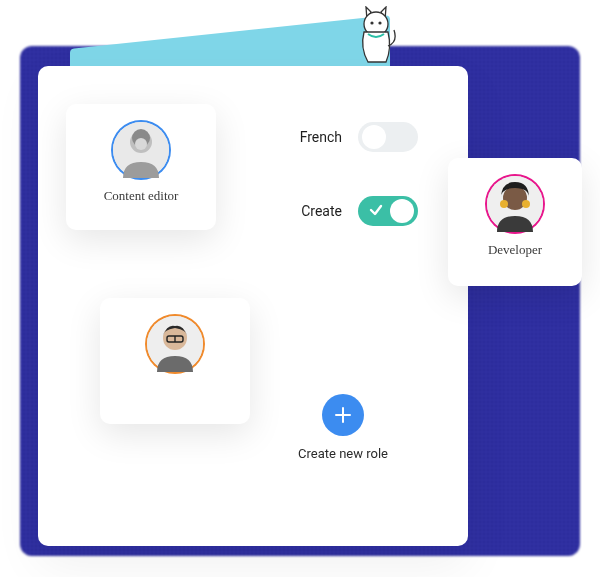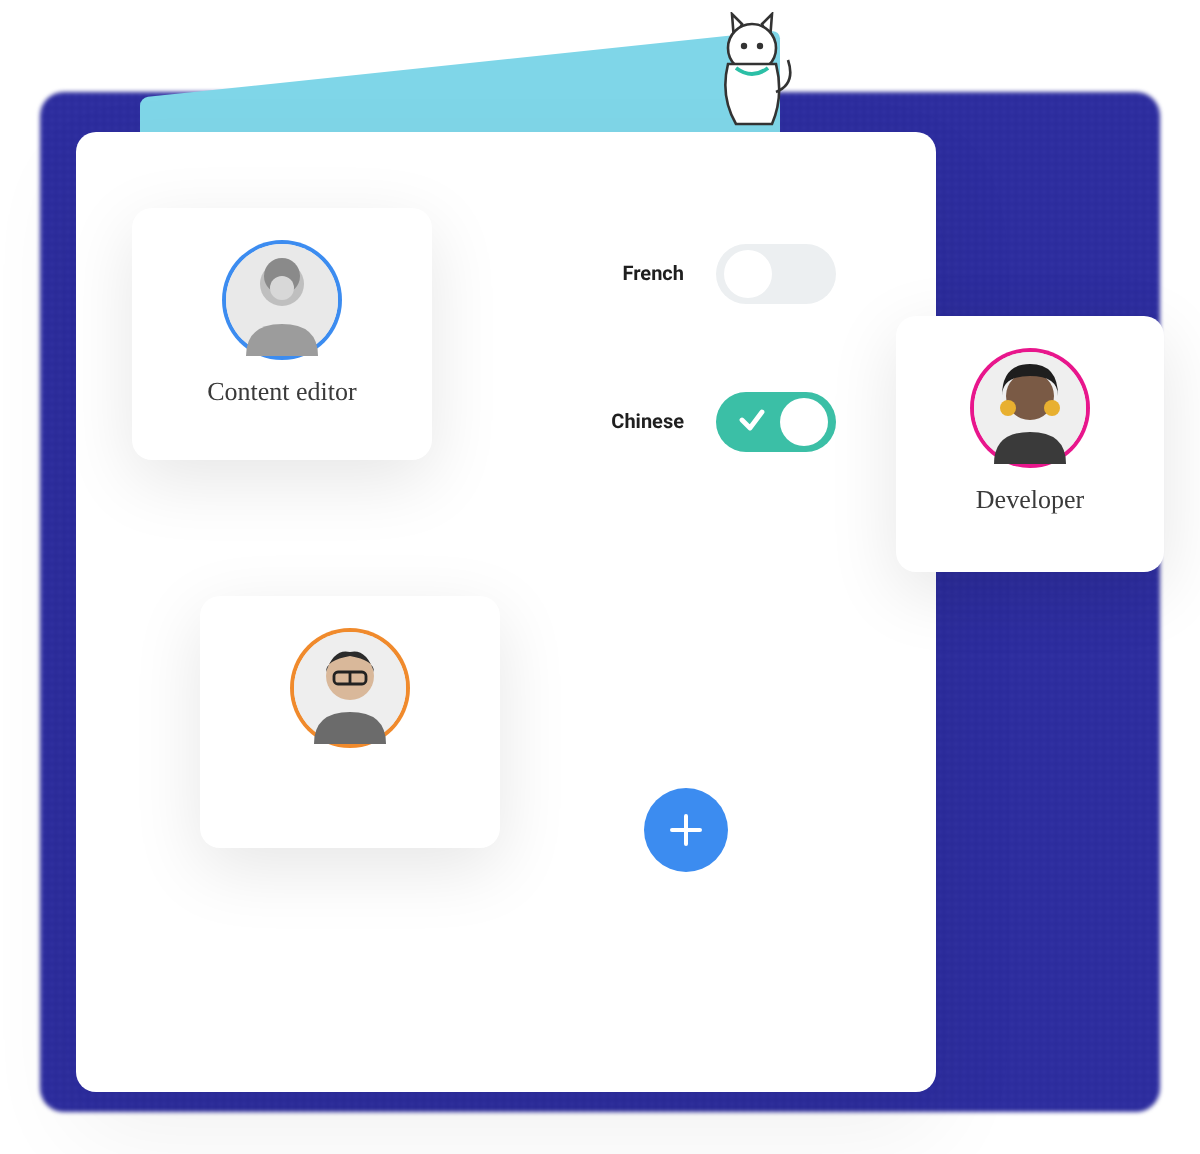--- a/index.html
+++ b/index.html
@@ -99,22 +99,22 @@
   }
   .toggle-row {
     display: flex;
     align-items: center;
     justify-content: flex-end;
     gap: 16px;
     margin-bottom: 44px;
     height: 30px;
   }
   .toggle-row .lang {
-    font-size: 10px;
-    font-weight: 700;
+    font-size: 14px;
+    font-weight: 400;
     color: #1f1f1f;
   }
   .tgl {
     position: relative;
     width: 60px;
     height: 30px;
     border-radius: 15px;
     background: #eceff1;
     cursor: pointer;
     flex: 0 0 auto;
@@ -227,29 +227,30 @@
 
 <div class="toggles">
   <div class="toggle-row">
     <span class="lang">French</span>
     <div class="tgl off">
 
       <div class="knob"></div>
     </div>
   </div>
   <div class="toggle-row">
-    <span class="lang">Chinese</span>
+    <span class="lang">Create</span>
     <div class="tgl on">
       <svg class="check" width="14" height="14" viewBox="0 0 14 14">
           <path d="M2 7 L6 11 L12 3" fill="none" stroke="#fff" stroke-width="2.4" stroke-linecap="round" stroke-linejoin="round"></path>
         </svg>
       <div class="knob"></div>
     </div>
   </div>
 </div>
 
 <div class="create">
   <div class="plus-btn">
     <svg width="18" height="18" viewBox="0 0 18 18">
       <path d="M9 2 V16 M2 9 H16" stroke="#fff" stroke-width="2" stroke-linecap="round"></path>
     </svg>
   </div>
+  <div class="label">Create new role</div>
 </div>
 
 </body></html>

